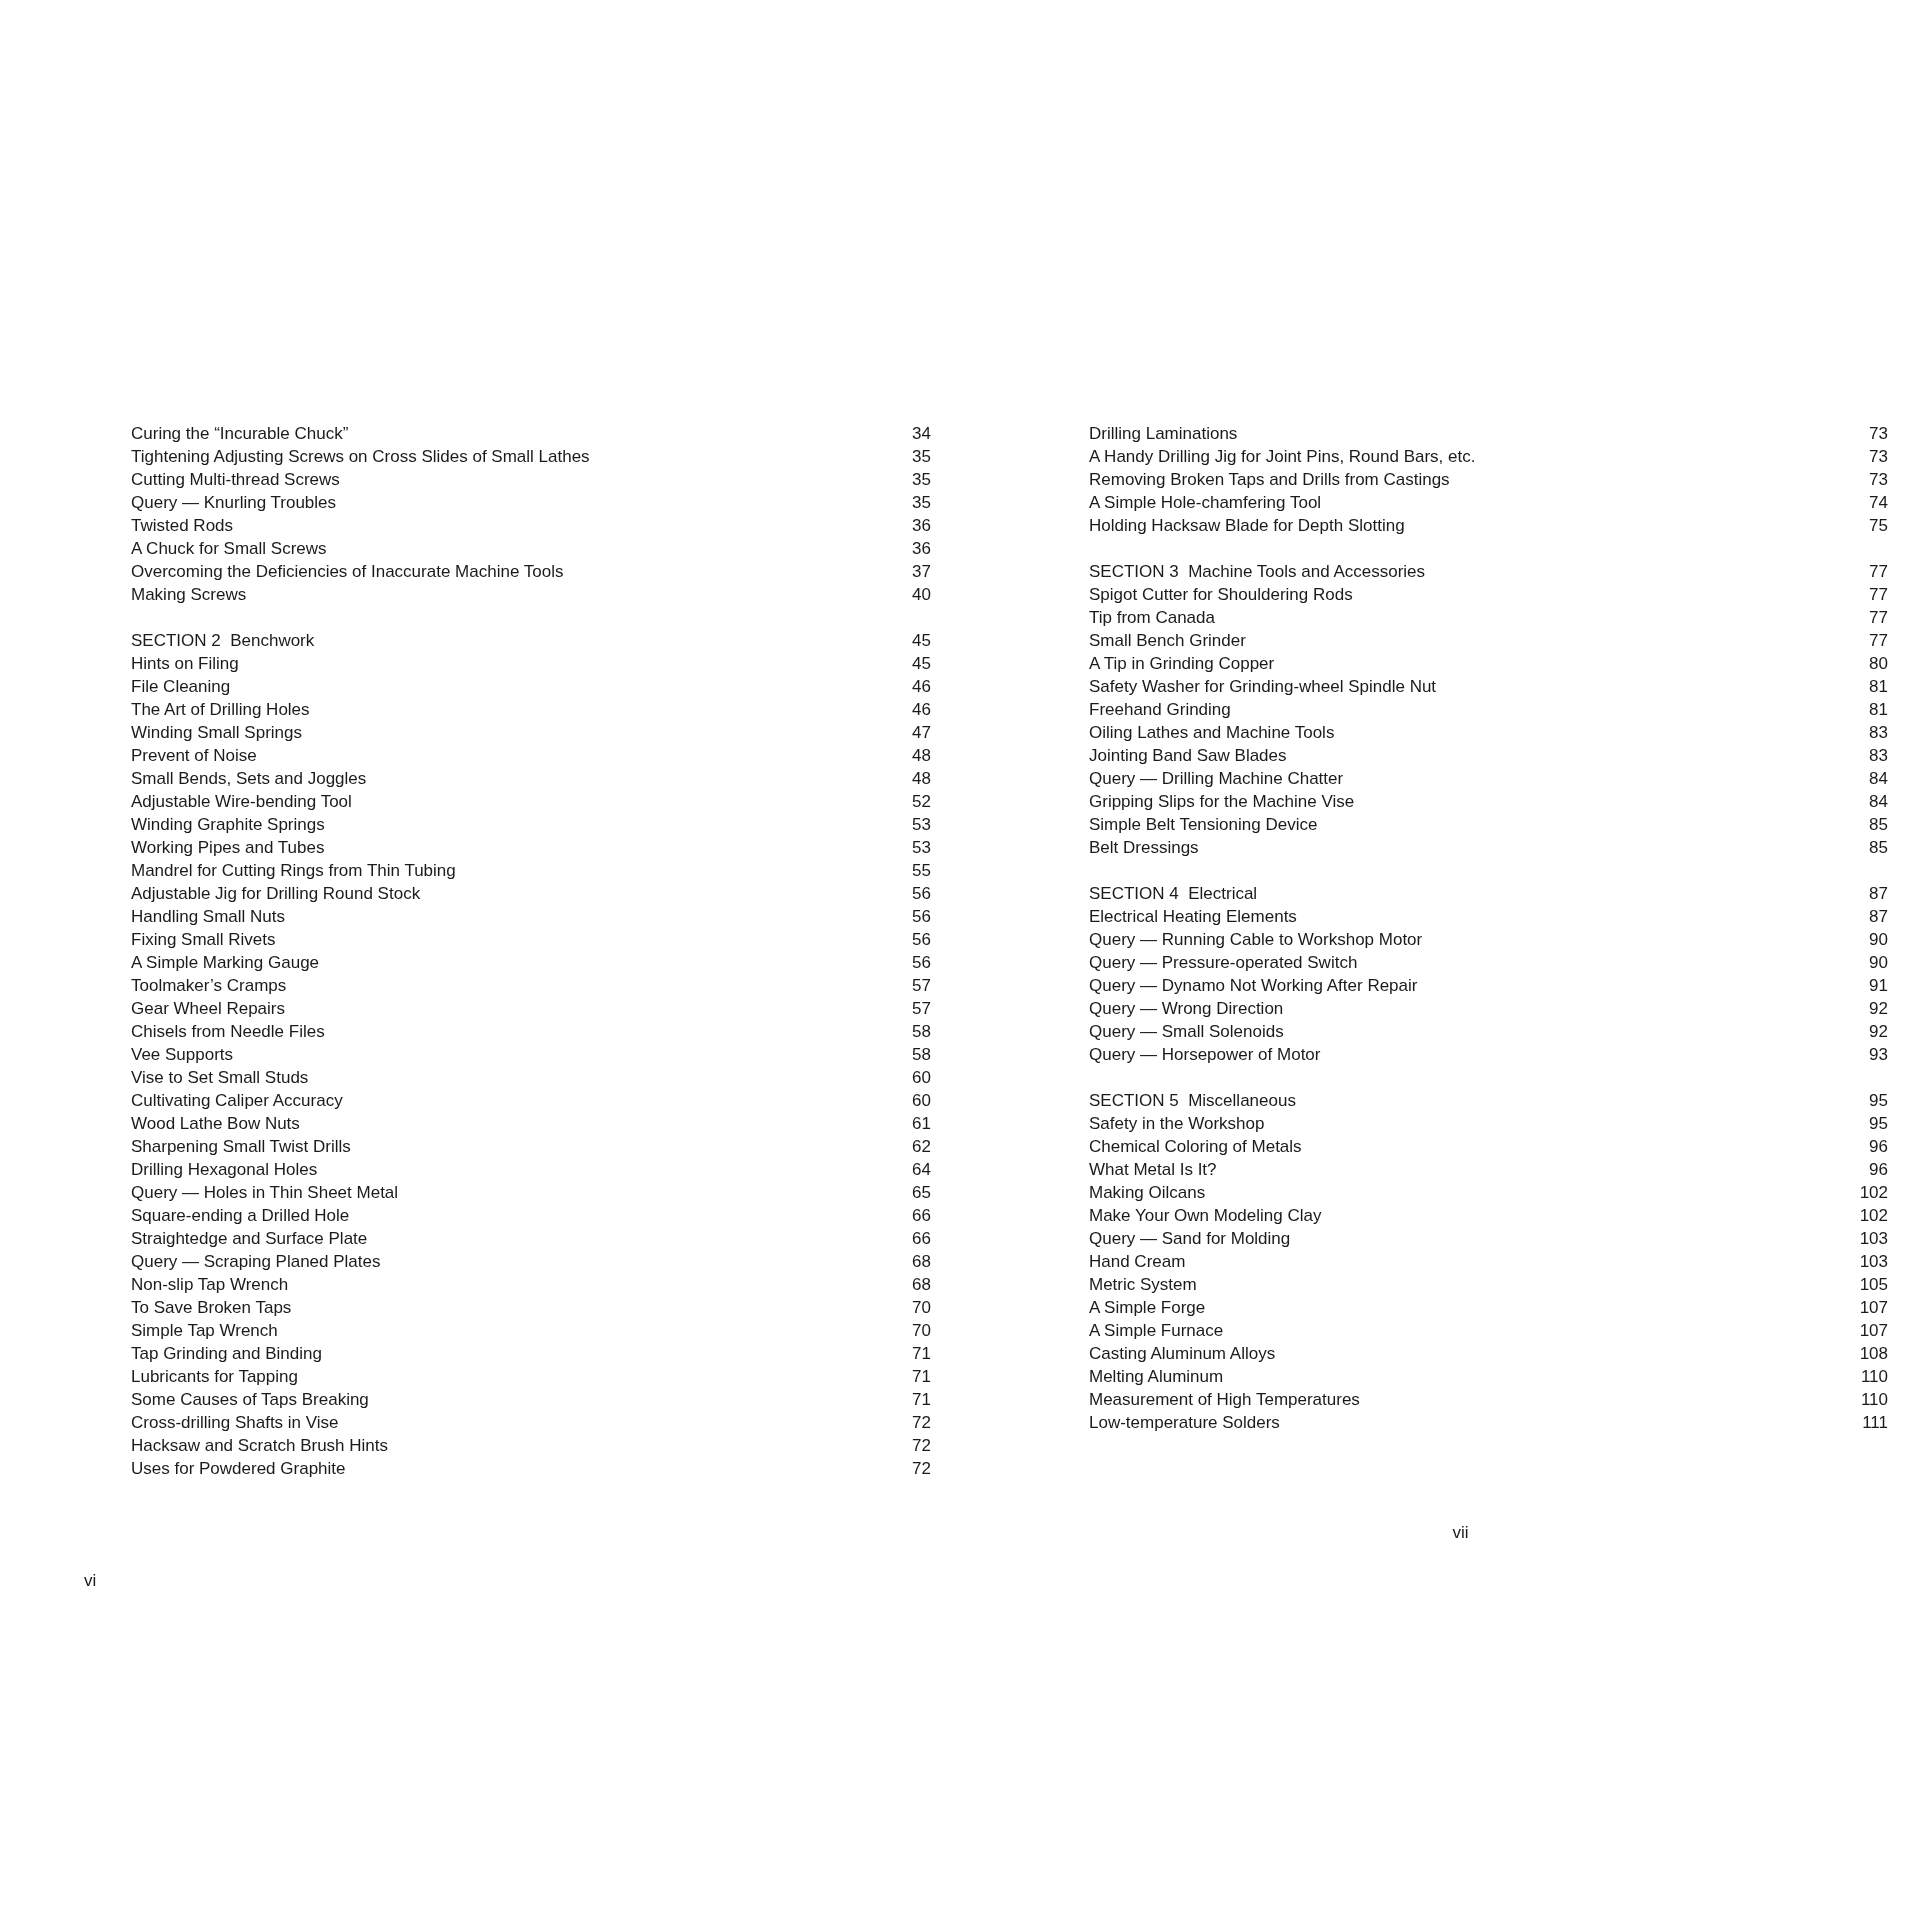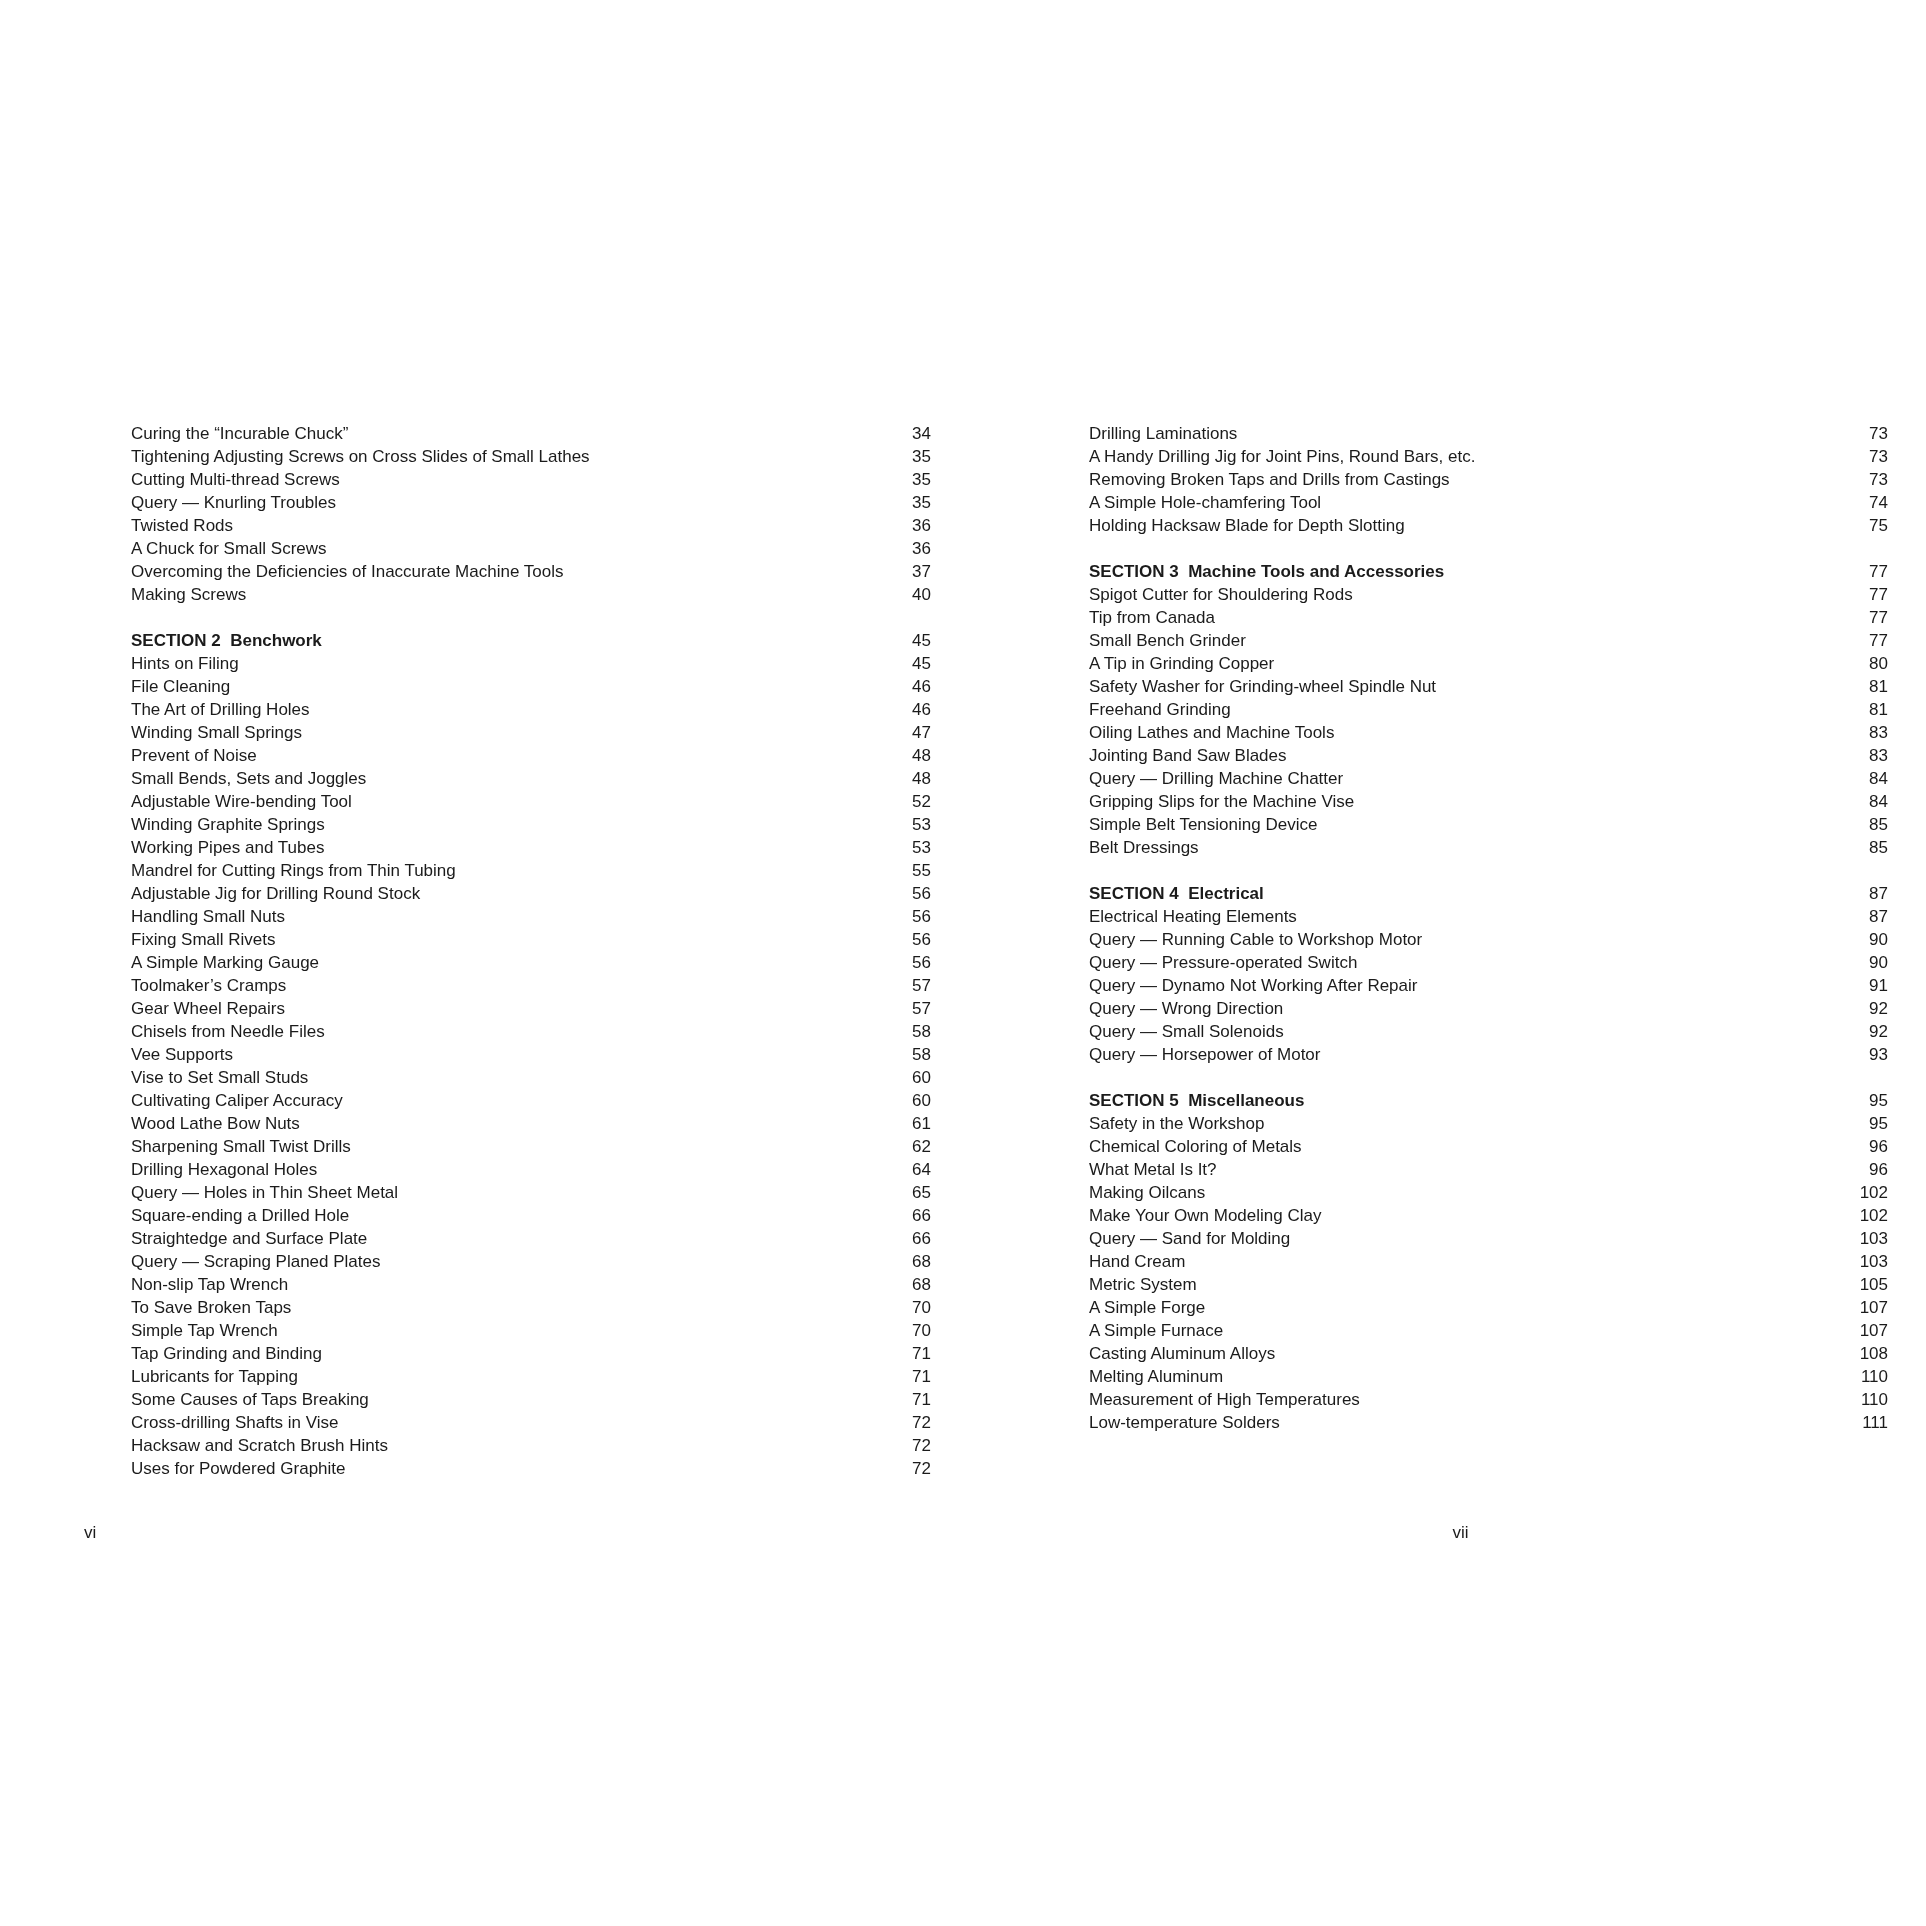--- a/index.html
+++ b/index.html
@@ -33,28 +33,28 @@
   .toc-row .t {
     white-space: pre-wrap;
     flex: 0 1 auto;
   }
   .toc-row .p {
     margin-left: auto;
     padding-left: 14px;
     text-align: right;
     white-space: nowrap;
   }
-  .toc-row.hdr .t { font-weight: bold; }
+  .toc-row.hdr .t { font-weight: normal; }
   .folio {
     position: absolute;
     top: 1521px;
     font-size: 17px;
     line-height: 23px;
   }
-  #folio-left  { left: 84px; }
+  #folio-left  { left: 84px; margin-top: 48px; }
   #folio-right { left: 1061px; width: 799px; text-align: center; }
 </style>
 </head>
 <body>
 
 <div>
   <div id="col-left" class="toc-column">
       <div class="toc-group">
         <div class="toc-row">
           <span class="t">Curing the “Incurable Chuck”</span>

